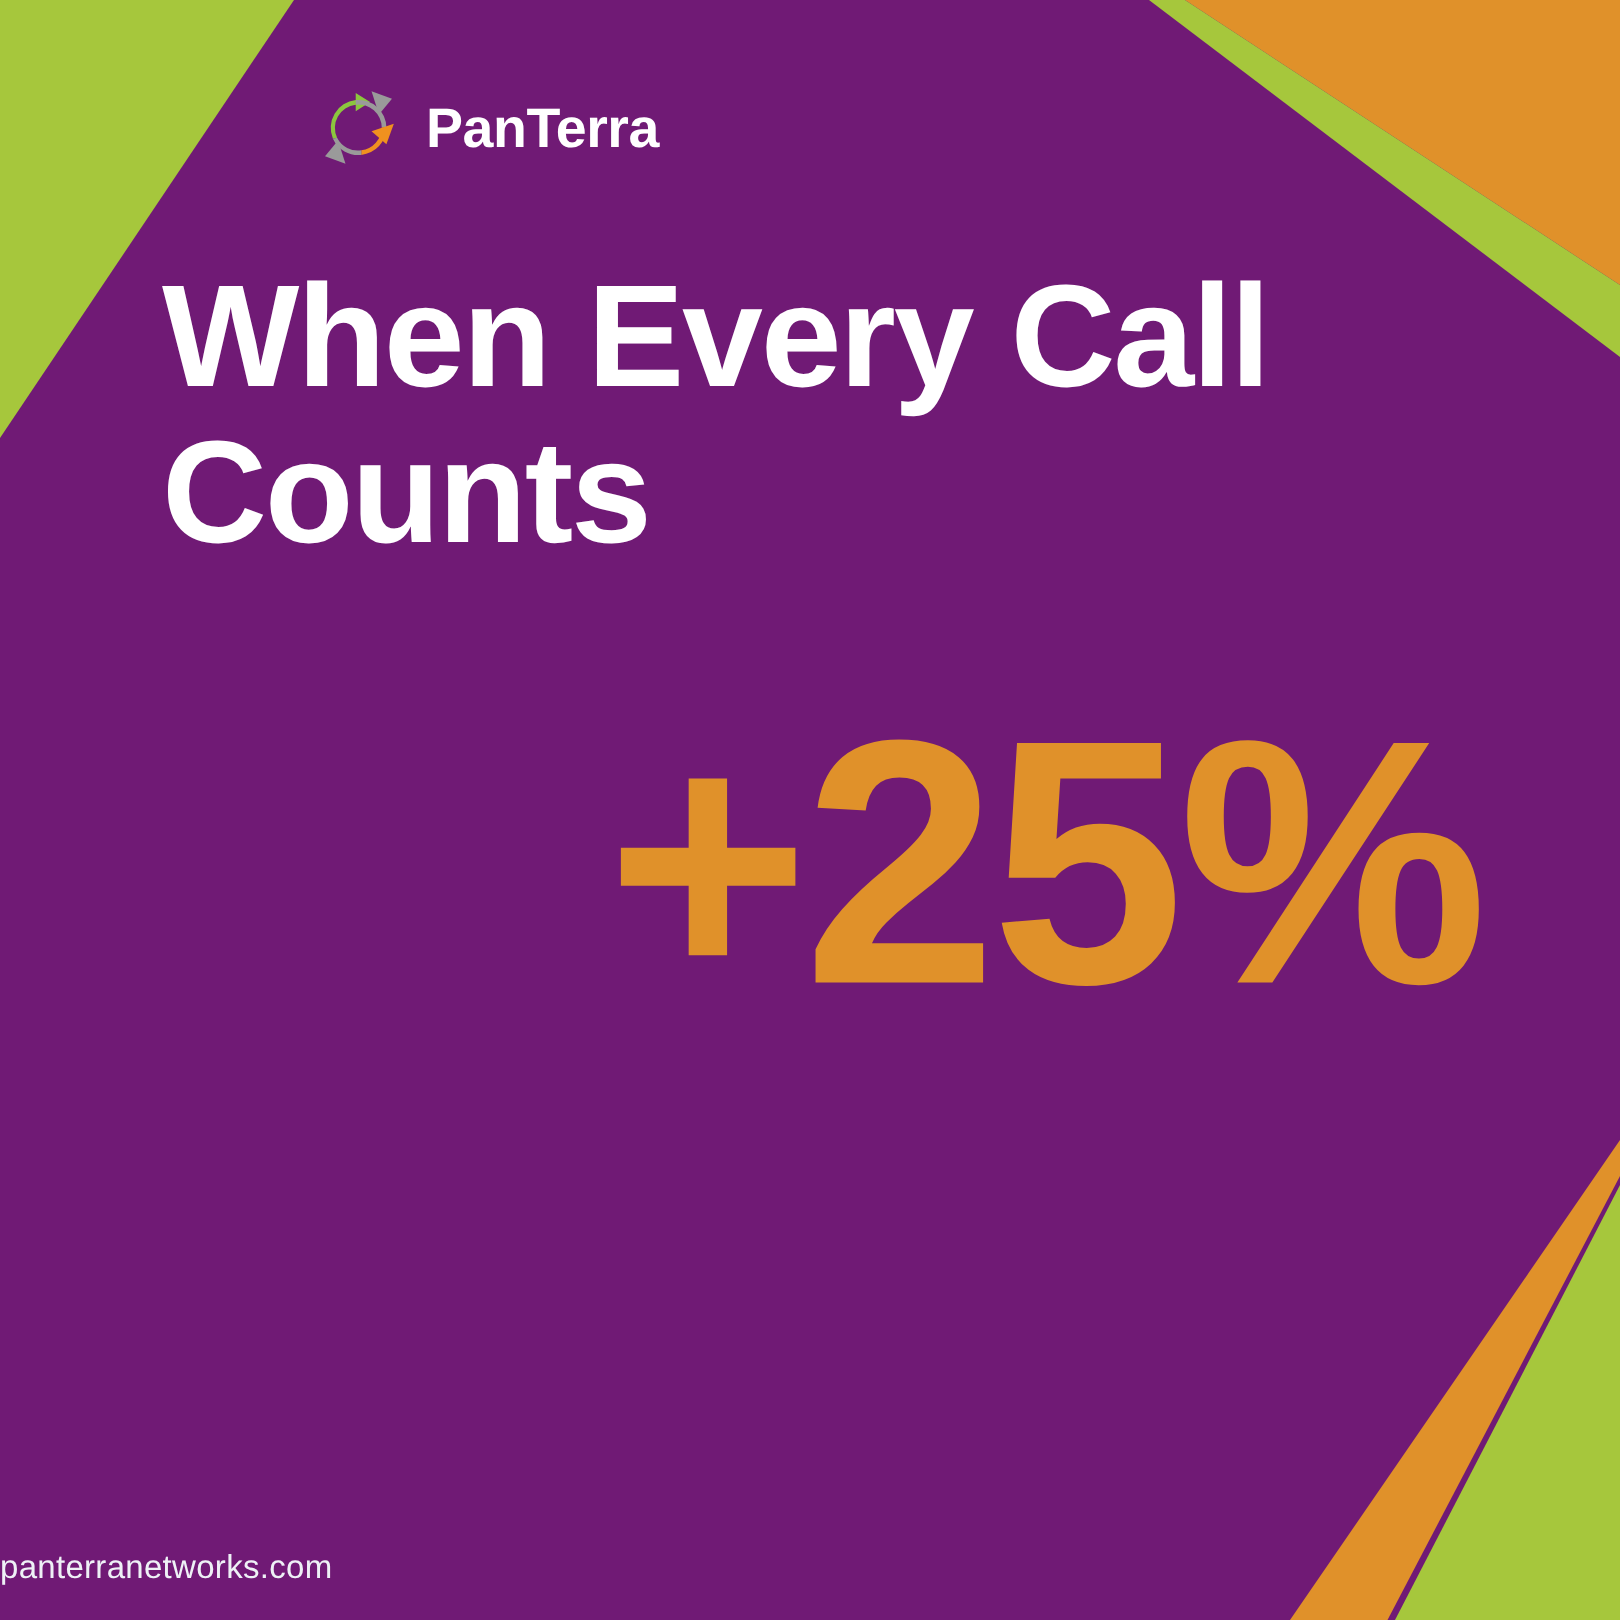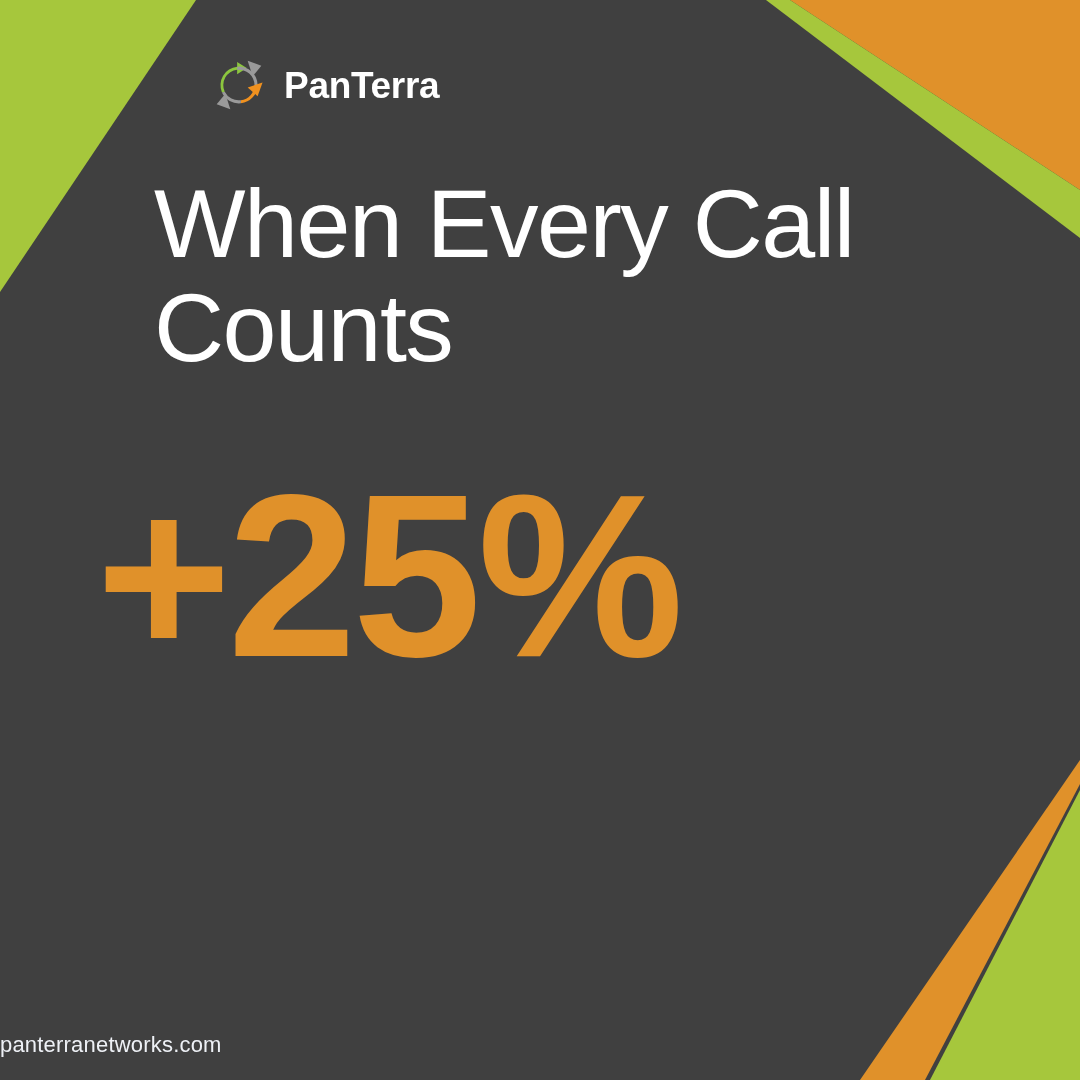--- a/index.html
+++ b/index.html
@@ -7,21 +7,21 @@
   html, body {
     width:1080px; height:1080px;
     background:#121d35;
     font-family:"Liberation Sans", sans-serif;
     overflow:hidden;
   }
 
   #canvas {
     position:relative;
     width:1080px; height:1080px;
-    background:#404040;
+    background:#701a75;
     overflow:hidden;
   }
   #deco-svg {
     position:absolute;
     top:0; left:0;
     width:1080px; height:1080px;
   }
 
   
   #logo-lockup {
@@ -42,32 +42,31 @@
     white-space:nowrap;
   }
 
   
   #headline {
     position:absolute;
     left:108px; top:172px;
     width:830px;
     color:#ffffff;
     font-size:97px;
-    font-weight:400;
+    font-weight:700;
     line-height:1.07;
     letter-spacing:-1.5px;
-    margin-left:46px;
   }
 
   
   #stat-figure {
     position:absolute;
-    left:96px; top:460px;
+    left:108px; top:460px;
     width:880px;
-    text-align:left;
+    text-align:right;
     color:#e0912a;
     font-size:232px;
     font-weight:bold;
     line-height:1;
     letter-spacing:-4px;
   }
 
   
   #body-copy {
     position:absolute;

